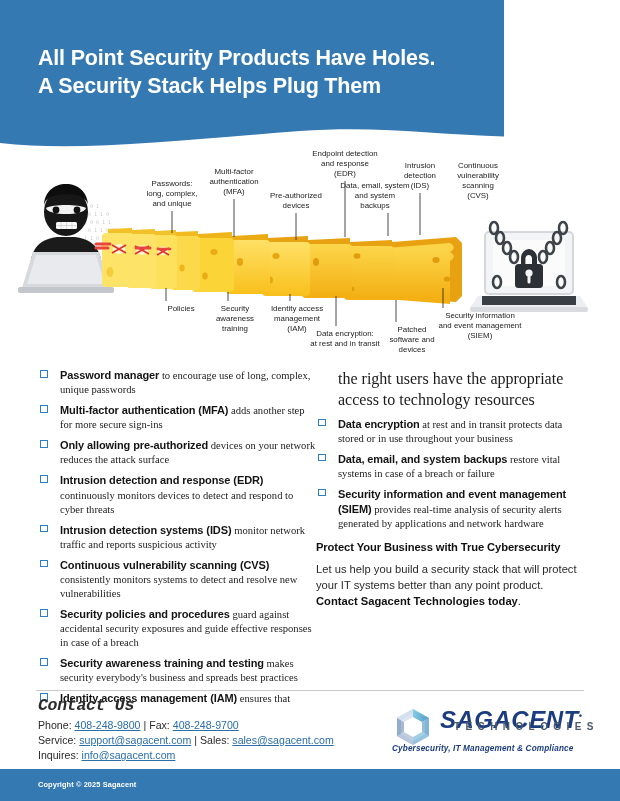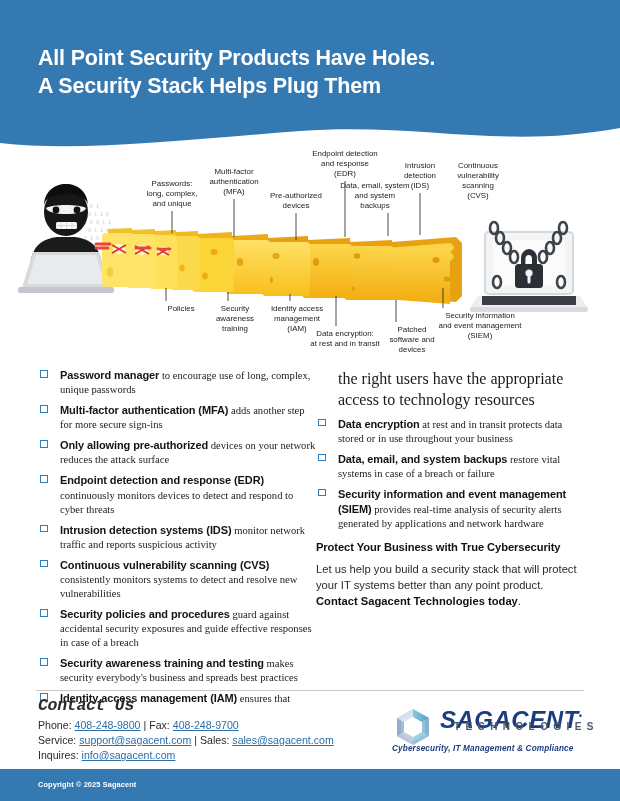--- a/index.html
+++ b/index.html
@@ -12,21 +12,21 @@
   #page {
     position: relative;
     width: 620px; height: 801px;
     background: #ffffff;
     overflow: hidden;
   }
 
   
   .header-wrap {
     position: absolute; left: 0; top: 0;
-    width: 620px; height: 160px;
+    width: 504px; height: 160px;
     overflow: hidden;
   }
   .header-bg { position: absolute; left: 0; top: 0; width: 620px; height: 160px; }
   .header-title {
     position: absolute; left: 38px; top: 44px;
     width: 540px;
     color: #ffffff;
     font-size: 21.5px;
     font-weight: bold;
     line-height: 1.32;
@@ -433,21 +433,21 @@
       <div class="bullet">
         <span class="chk"></span>
         <b>Multi-factor authentication (MFA)</b><span> adds another step for more secure sign-ins</span>
       </div>
       <div class="bullet">
         <span class="chk"></span>
         <b>Only allowing pre-authorized</b><span> devices on your network reduces the attack surface</span>
       </div>
       <div class="bullet">
         <span class="chk"></span>
-        <b>Endpoint detection and response (EDR)</b><span> continuously monitors devices to detect and respond to cyber threats</span>
+        <b>Intrusion detection and response (EDR)</b><span> continuously monitors devices to detect and respond to cyber threats</span>
       </div>
       <div class="bullet">
         <span class="chk"></span>
         <b>Intrusion detection systems (IDS)</b><span> monitor network traffic and reports suspicious activity</span>
       </div>
       <div class="bullet">
         <span class="chk"></span>
         <b>Continuous vulnerability scanning (CVS)</b><span> consistently monitors systems to detect and resolve new vulnerabilities</span>
       </div>
       <div class="bullet">

